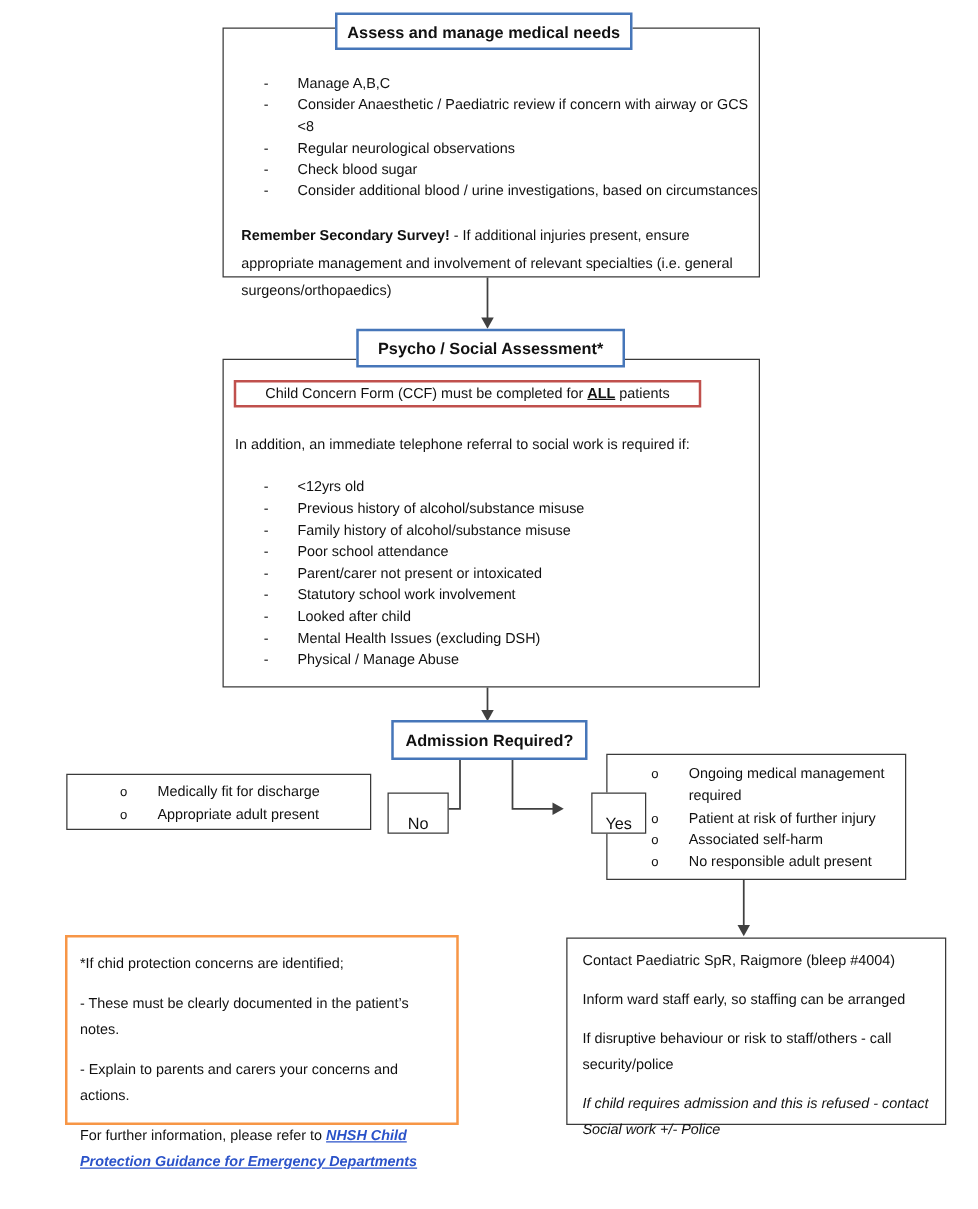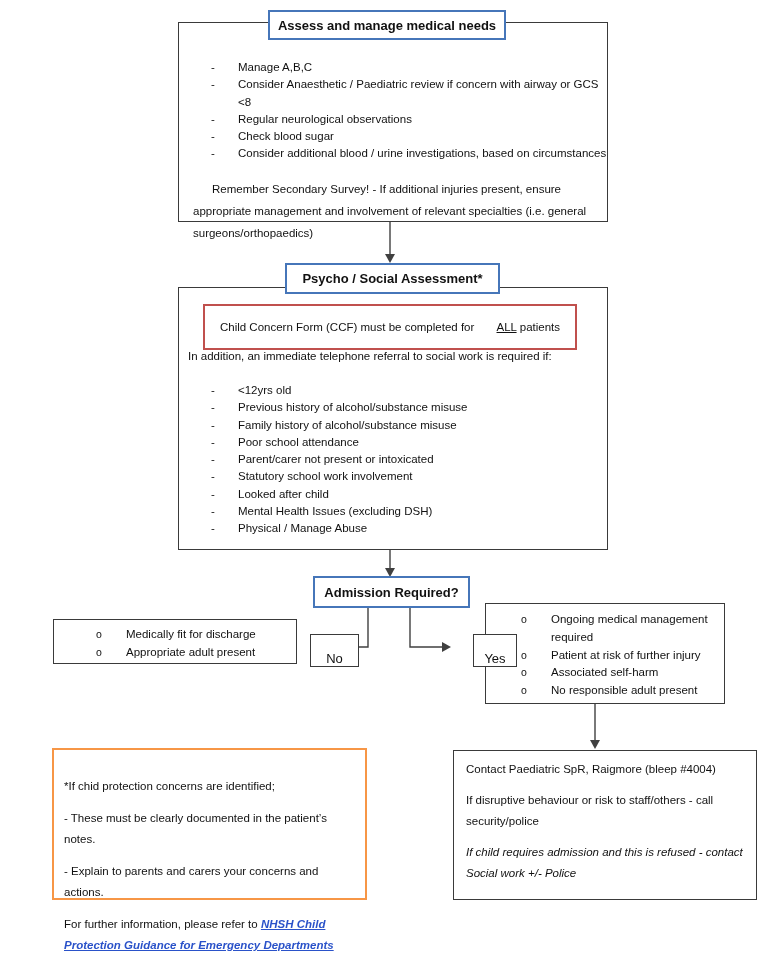--- a/index.html
+++ b/index.html
@@ -33,28 +33,28 @@
   .med-note { margin:15px 14px 0 14px; font-size:11.5px; line-height:22px; }
   .psy-intro { position:absolute; left:9px; top:62px; font-size:11.5px; }
   .psy-list { position:absolute; left:32px; top:94px; }
   .out-list-left { margin:6px 0 0 42px; }
   .out-list-right { margin:7px 0 0 35px; }
   .out-list-left .row, .out-list-right .row { line-height:17.8px; }
   .wrapcol { max-width:158px; }
   .contact-box { padding:8px 12px; font-size:11.5px; }
   .contact-box p { margin:0 0 10px 0; line-height:21px; }
   .contact-box p.final { font-weight:normal; font-style:italic; }
-  .prot-box { padding:26px 10px; font-size:11.5px; }
+  .prot-box { padding:11px 10px; font-size:11.5px; }
   .prot-box p { margin:0 0 11px 0; line-height:21px; }
   .link {
     color:#2a52c9; font-style:italic; font-weight:600;
     text-decoration:underline; cursor:pointer;
   }
   .und { text-decoration:underline; }
-  .b { font-weight:normal;margin-left:19px; }
+  .b { font-weight:bold; }
   svg.connectors { position:absolute; left:0; top:0; z-index:1; pointer-events:none; }
 </style>
 </head>
 <body>
 
 <div class="page">
 
   <div class="box" style="left:178px; top:22px; width:430px; height:200px;">
     <div class="med-list">
       <div class="row">
@@ -77,21 +77,21 @@
           <span class="mk">-</span>
           <span>Consider additional blood / urine investigations, based on circumstances</span>
         </div>
     </div>
     <div class="med-note">
       <span class="b">Remember Secondary Survey!</span><span> - If additional injuries present, ensure appropriate management and involvement of relevant specialties (i.e. general surgeons/orthopaedics)</span>
     </div>
   </div>
 
   <div class="box" style="left:178px; top:287px; width:430px; height:263px;">
-    <div class="redbox" style="left:24px; top:16px; width:374px; height:46px;">
+    <div class="redbox" style="left:8px; top:16px; width:374px; height:22px;">
       <span><span>Child Concern Form (CCF) must be completed for </span><span class="und b">ALL</span><span> patients</span></span>
     </div>
     <div class="psy-intro">In addition, an immediate telephone referral to social work is required if:</div>
     <div class="psy-list">
       <div class="row">
           <span class="mk">-</span>
           <span>&lt;12yrs old</span>
         </div>
       <div class="row">
           <span class="mk">-</span>
@@ -157,20 +157,21 @@
         </div>
       <div class="row">
           <span class="mko">o</span>
           <span class="wrapcol">No responsible adult present</span>
         </div>
     </div>
   </div>
 
   <div class="box contact-box" style="left:453px; top:750px; width:304px; height:150px;">
     <p>Contact Paediatric SpR, Raigmore (bleep #4004)</p>
+    <p>Inform ward staff early, so staffing can be arranged</p>
     <p>If disruptive behaviour or risk to staff/others - call security/police</p>
     <p class="final">If child requires admission and this is refused - contact Social work +/- Police</p>
   </div>
 
   <div class="orangebox prot-box" style="left:52px; top:748px; width:315px; height:152px;">
     <p>*If chid protection concerns are identified;</p>
     <p>- These must be clearly documented in the patient’s notes.</p>
     <p>- Explain to parents and carers your concerns and actions.</p>
     <p><span>For further information, please refer to </span><span class="link">NHSH Child Protection Guidance for Emergency Departments</span></p>
   </div>

